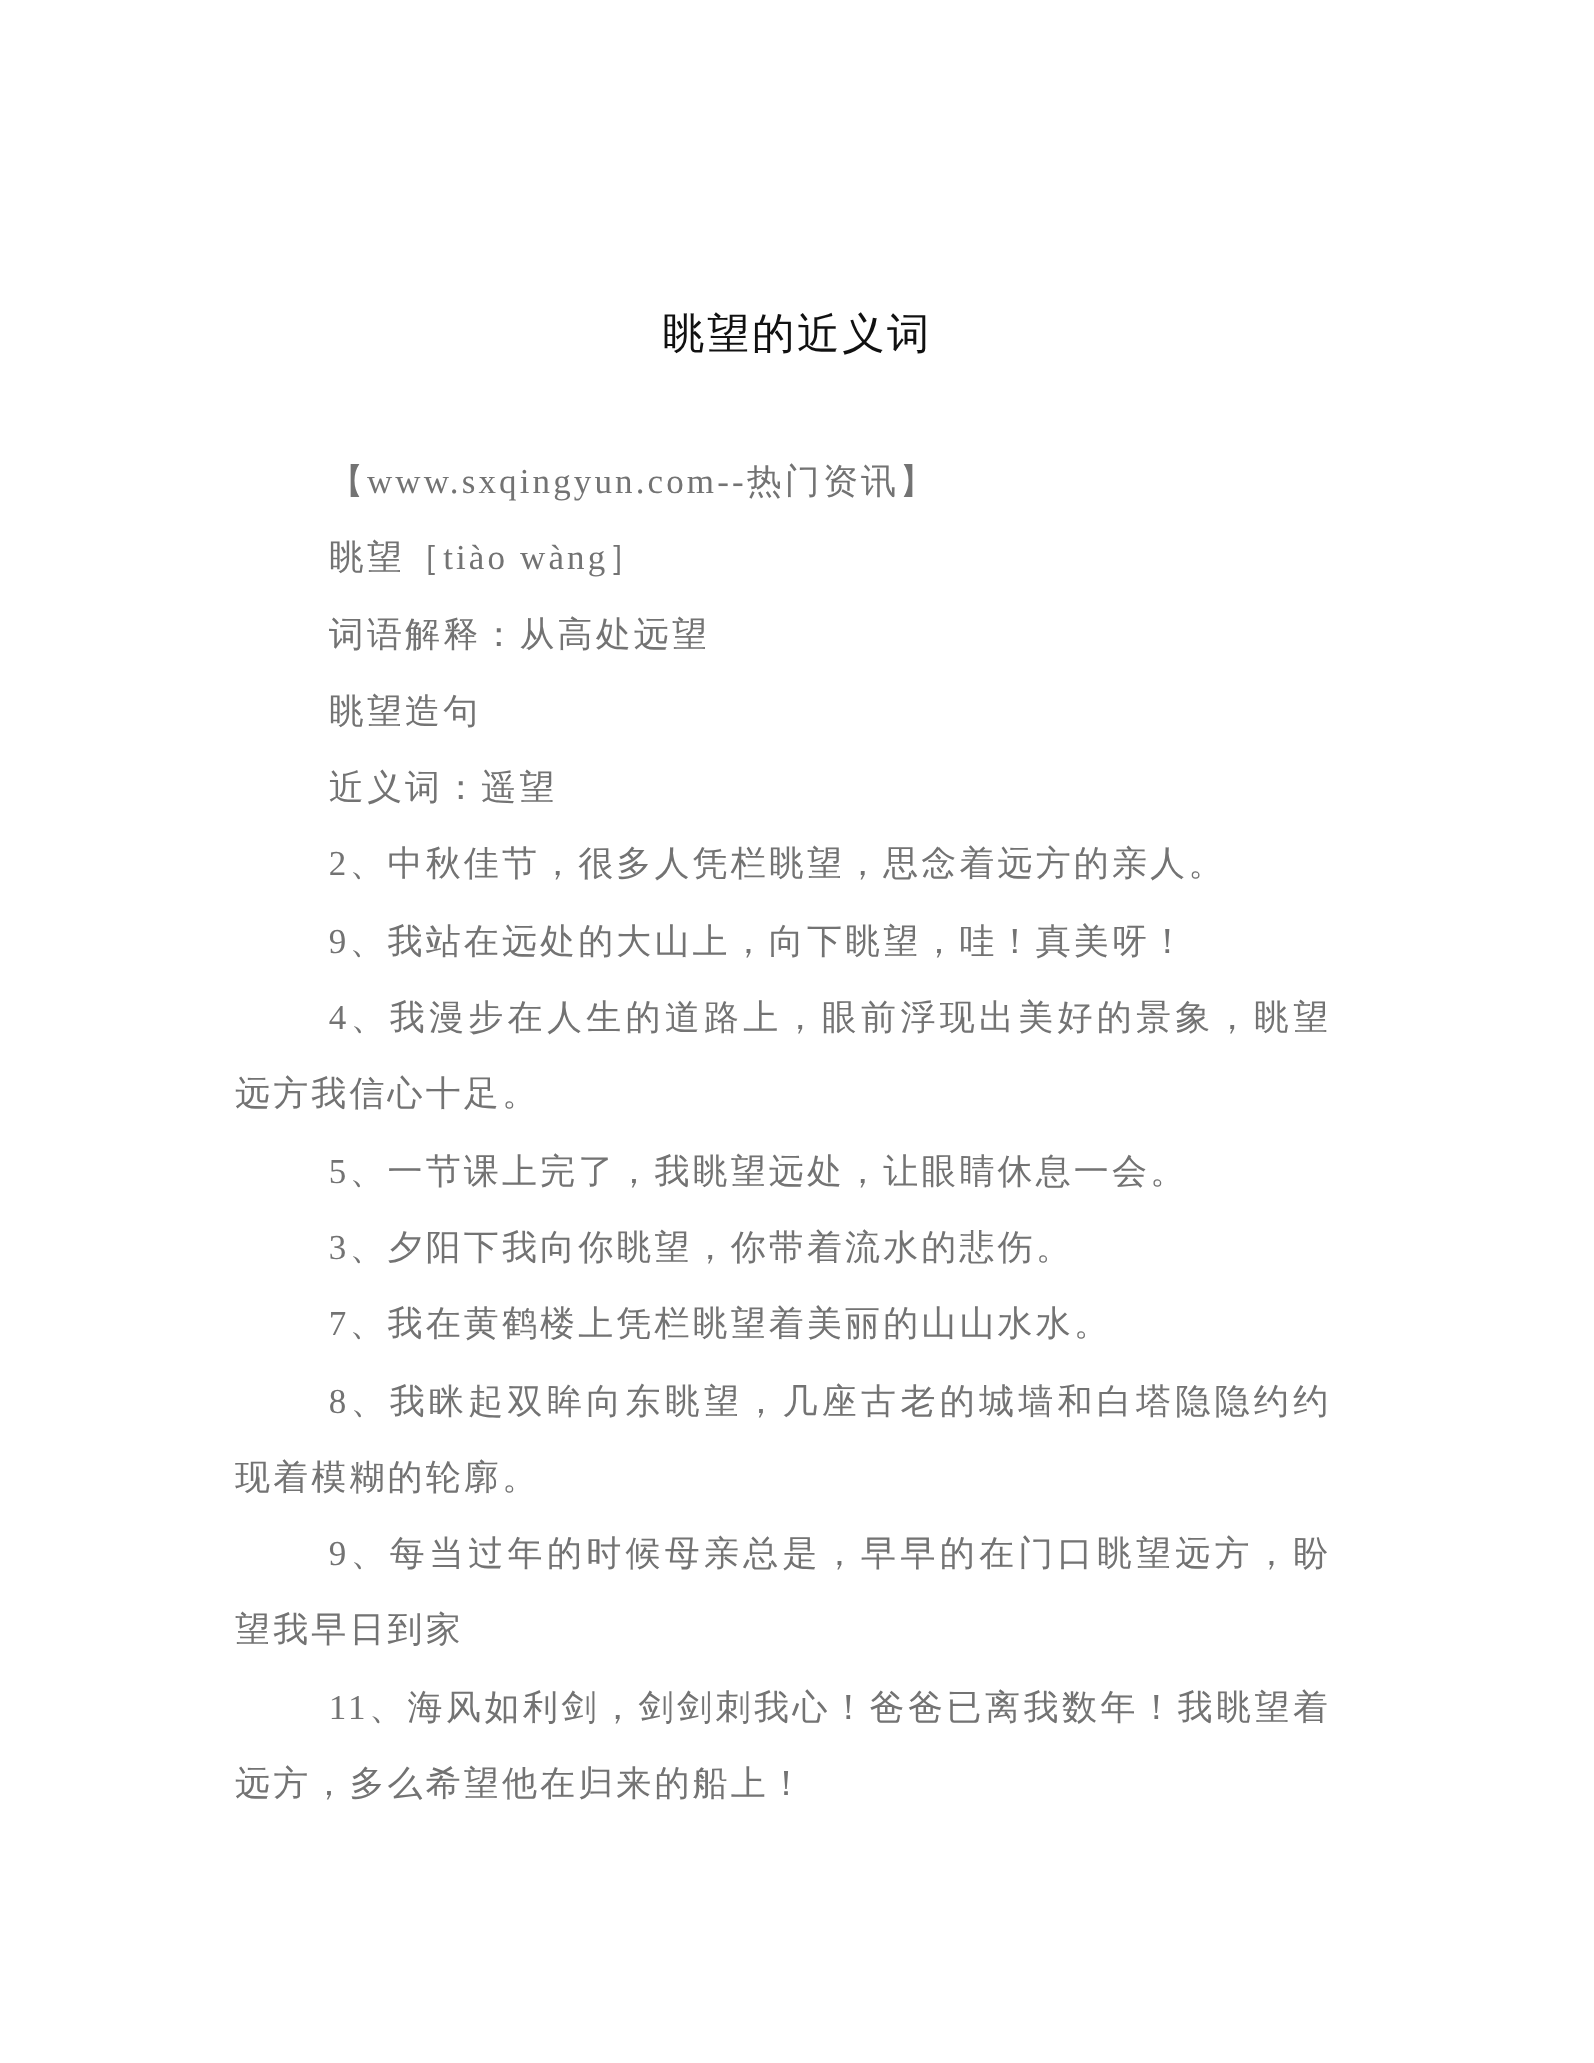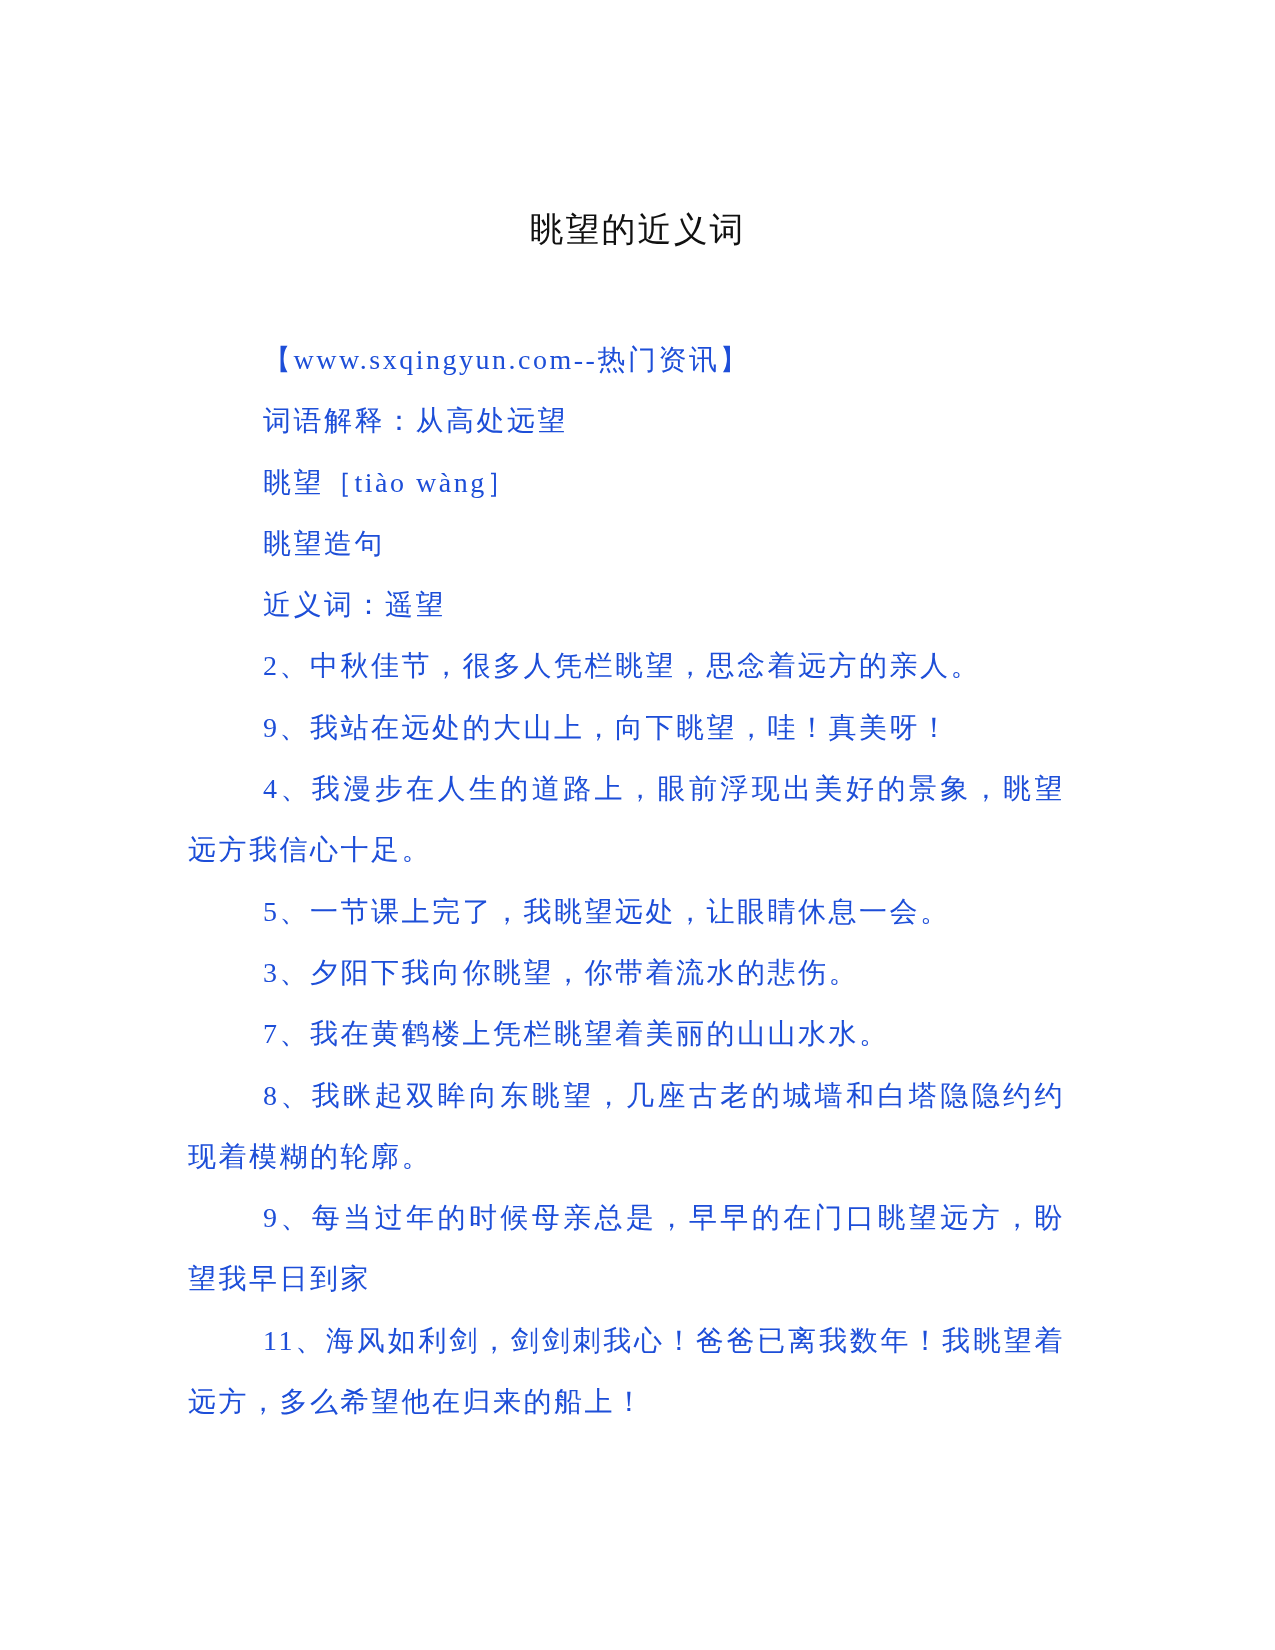--- a/index.html
+++ b/index.html
@@ -7,66 +7,67 @@
     padding: 0;
     background: #ffffff;
   }
   .page {
     position: relative;
     width: 1275px;
     height: 1446px;
     background: #ffffff;
     overflow: hidden;
     font-family: "Liberation Serif", "DejaVu Serif", serif;
+    margin-top: 38px;
   }
   .doc-title {
     position: absolute;
     top: 207px;
     left: 0;
     width: 100%;
     margin: 0;
     text-align: center;
     font-family: "Liberation Sans", "DejaVu Sans", sans-serif;
     font-weight: 400;
     font-size: 34px;
     line-height: 44px;
     letter-spacing: 2px;
     color: #111111;
   }
   .doc-body {
     position: absolute;
-    top: 329px;
+    top: 317px;
     left: 188px;
     width: 877px;
     font-size: 28px;
     line-height: 61.3px;
     letter-spacing: 2.5px;
-    color: #1d4ed8;
+    color: #737373;
     text-align: justify;
   }
   .doc-body p {
     margin: 0;
     padding: 0;
     text-indent: 75px;
   }
 </style>
 </head>
 <body>
 
 <div class="page">
 
   <h1 class="doc-title">眺望的近义词</h1>
 
   <div class="doc-body">
 
     <p>【www.sxqingyun.com--热门资讯】</p>
 
+    <p>眺望［tiào wàng］</p>
+
     <p>词语解释：从高处远望</p>
-
-    <p>眺望［tiào wàng］</p>
 
     <p>眺望造句</p>
 
     <p>近义词：遥望</p>
 
 
     <p>2、中秋佳节，很多人凭栏眺望，思念着远方的亲人。</p>
 
     <p>9、我站在远处的大山上，向下眺望，哇！真美呀！</p>
 

